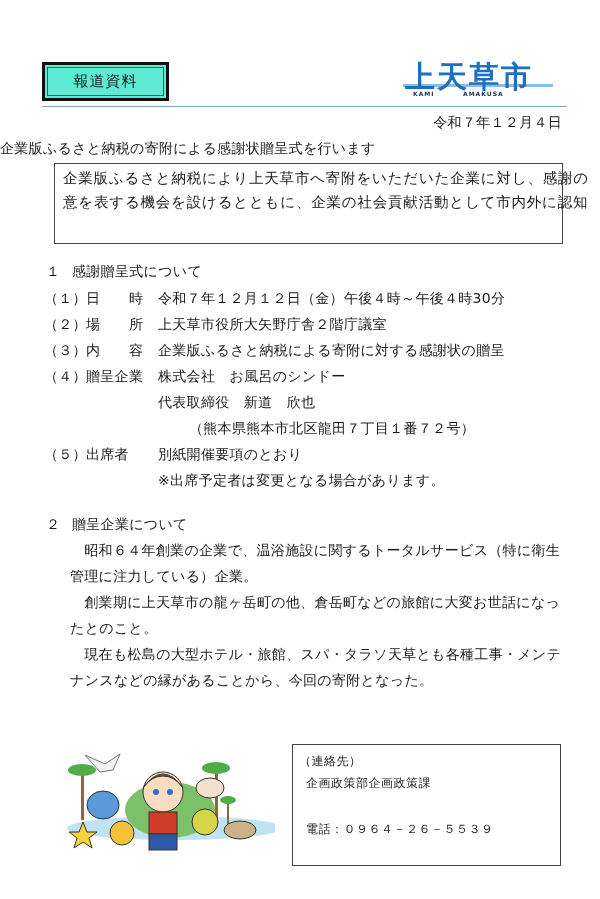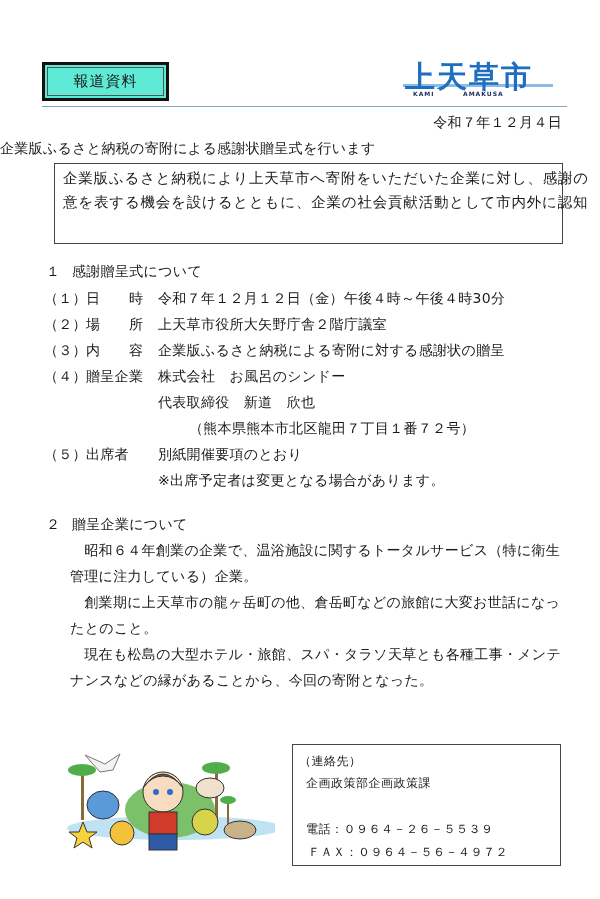--- a/index.html
+++ b/index.html
@@ -127,14 +127,13 @@
     <ellipse cx="145" cy="38" rx="14" ry="10" fill="#f1e0cc" stroke="#333" stroke-width="1"></ellipse>
 
     <ellipse cx="175" cy="80" rx="16" ry="9" fill="#c9b18a" stroke="#333" stroke-width="1"></ellipse>
   </svg>
 </div>
 
 <div class="abs contact-box">
   <div class="line" style="left:6px; top:8px;">（連絡先）</div>
   <div class="line" style="left:13px; top:30px;">企画政策部企画政策課</div>
   <div class="line" style="left:13px; top:76px;">電話：０９６４－２６－５５３９</div>
-  <div class="line" style="left:15px; top:99px;">ＦＡＸ：０９６４－５６－４９７２</div>
 </div>
 
 </body></html>

